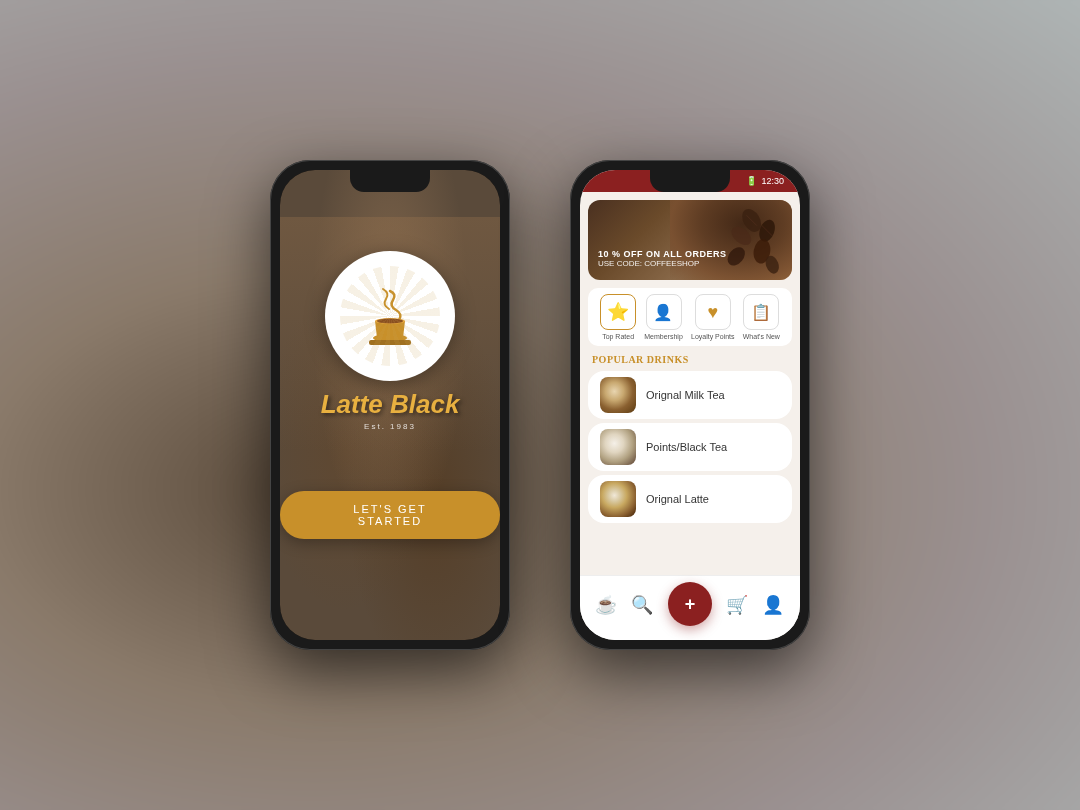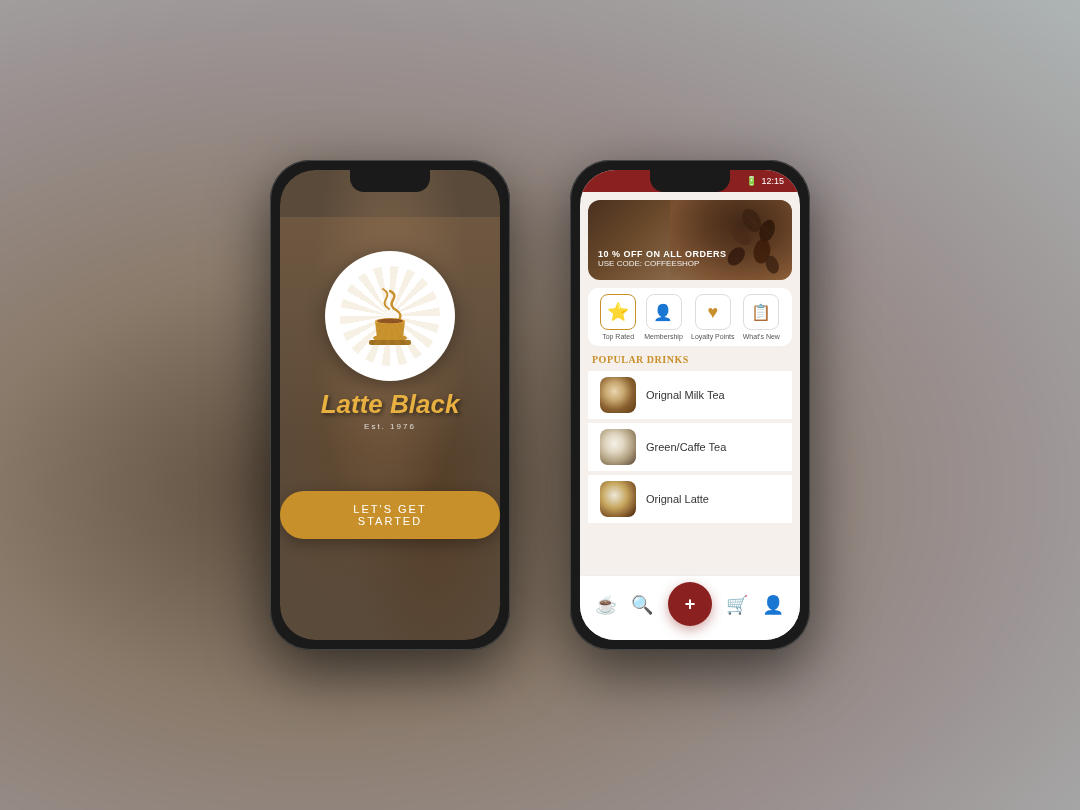--- a/index.html
+++ b/index.html
@@ -318,21 +318,21 @@
     }
 
     
     .drink-item {
       display: flex;
       align-items: center;
       gap: 10px;
       padding: 6px 12px;
       background: white;
       margin: 2px 8px;
-      border-radius: 0;
+      border-radius: 16px;
       flex-shrink: 0;
     }
 
     .drink-thumb {
       width: 36px;
       height: 36px;
       border-radius: 8px;
       flex-shrink: 0;
       overflow: hidden;
     }
@@ -442,36 +442,36 @@
               <rect x="14" y="54" width="42" height="5" rx="2" fill="#a07020"></rect>
             </svg>
           </div>
         </div>
 
         <div class="logo-text">
           <div class="logo-title">
             <span>Latte</span>
             <span>Black</span>
           </div>
-          <div class="logo-est">Est. 1976</div>
+          <div class="logo-est">Est. 1983</div>
         </div>
       </div>
 
       <button class="get-started-btn">LET'S GET STARTED</button>
     </div>
   </div>
 </div>
 
 <div class="phone-frame">
   <div class="phone2-inner">
     <div class="notch"></div>
 
     <div class="status-bar">
       <span>🔋</span>
-      <span>12:15</span>
+      <span>12:30</span>
     </div>
 
     <div class="promo-banner">
       <div class="promo-bg">
         <div class="coffee-beans-visual"></div>
 
         <svg class="coffee-beans-dots" viewBox="0 0 100 70" xmlns="http://www.w3.org/2000/svg">
           <ellipse cx="70" cy="15" rx="8" ry="12" fill="#3a2010" transform="rotate(-30 70 15)" opacity="0.8"></ellipse>
           <ellipse cx="85" cy="25" rx="7" ry="11" fill="#2a1508" transform="rotate(20 85 25)" opacity="0.8"></ellipse>
           <ellipse cx="60" cy="30" rx="7" ry="11" fill="#4a2a18" transform="rotate(-50 60 30)" opacity="0.7"></ellipse>
@@ -520,21 +520,21 @@
 
     <div class="drink-item">
       <div class="drink-thumb milk-tea-thumb"></div>
       <span class="drink-name">Orignal Milk Tea</span>
     </div>
 
 
 
     <div class="drink-item">
       <div class="drink-thumb greentea-thumb"></div>
-      <span class="drink-name">Green/Caffe Tea</span>
+      <span class="drink-name">Points/Black Tea</span>
     </div>
 
     <div class="drink-item">
       <div class="drink-thumb latte-thumb"></div>
       <span class="drink-name">Orignal Latte</span>
     </div>
 
     <div class="bottom-nav">
       <div class="bottom-nav-item">
         <span>☕</span>

